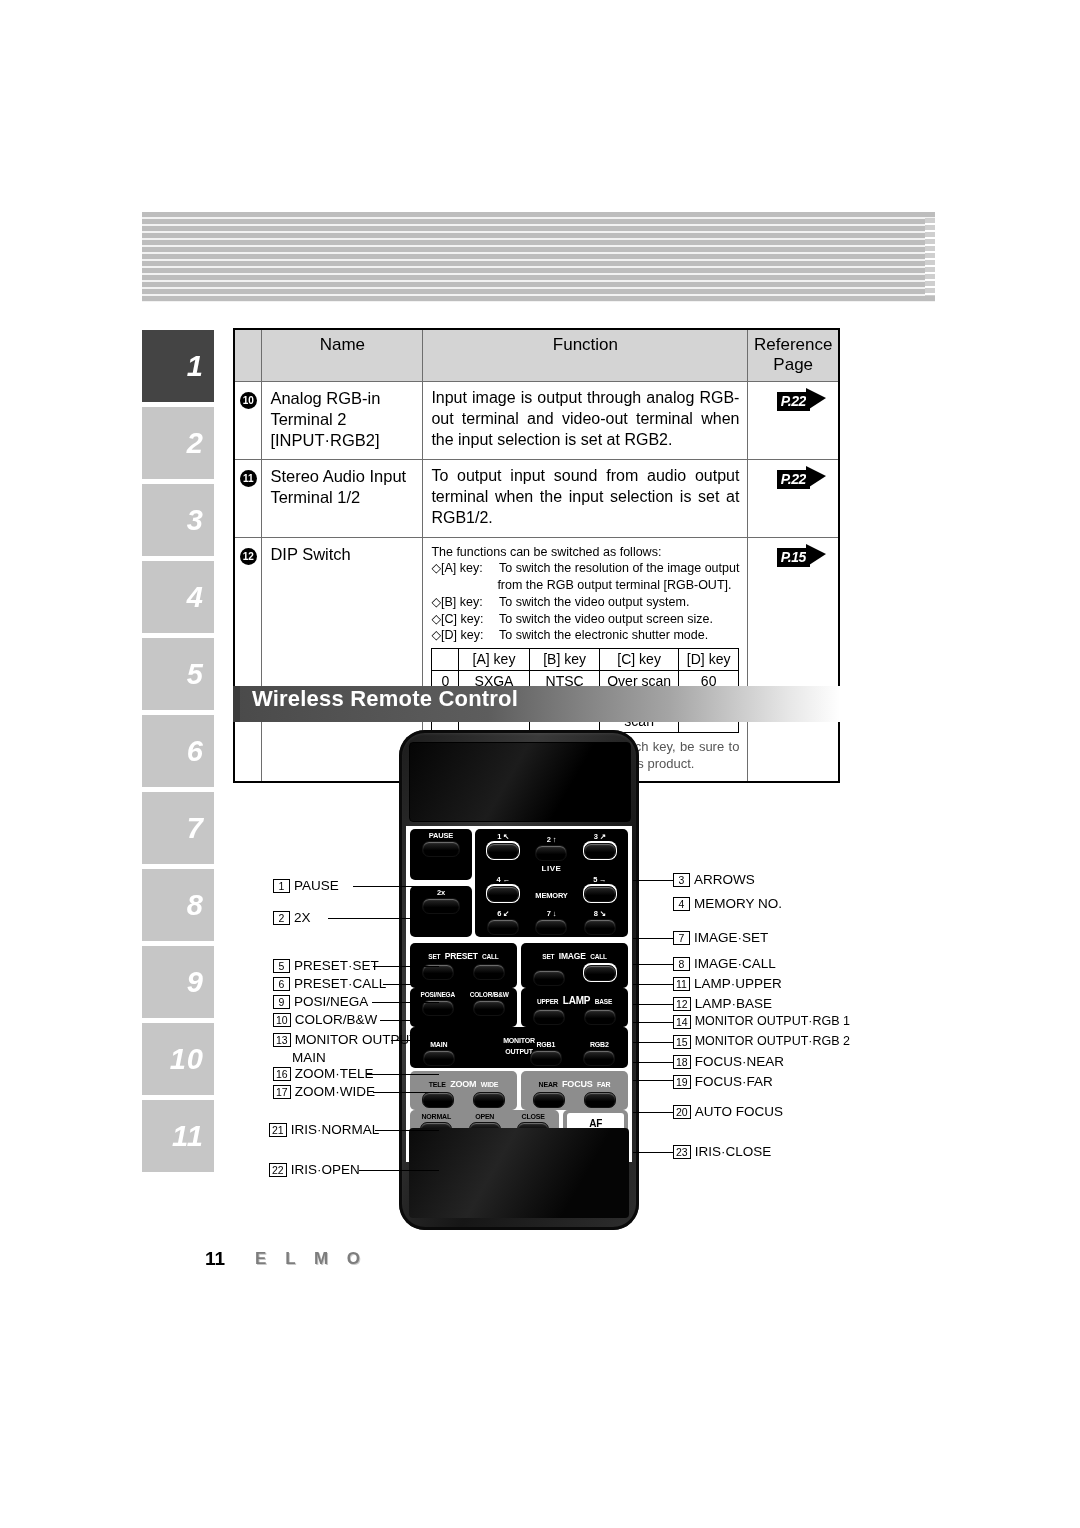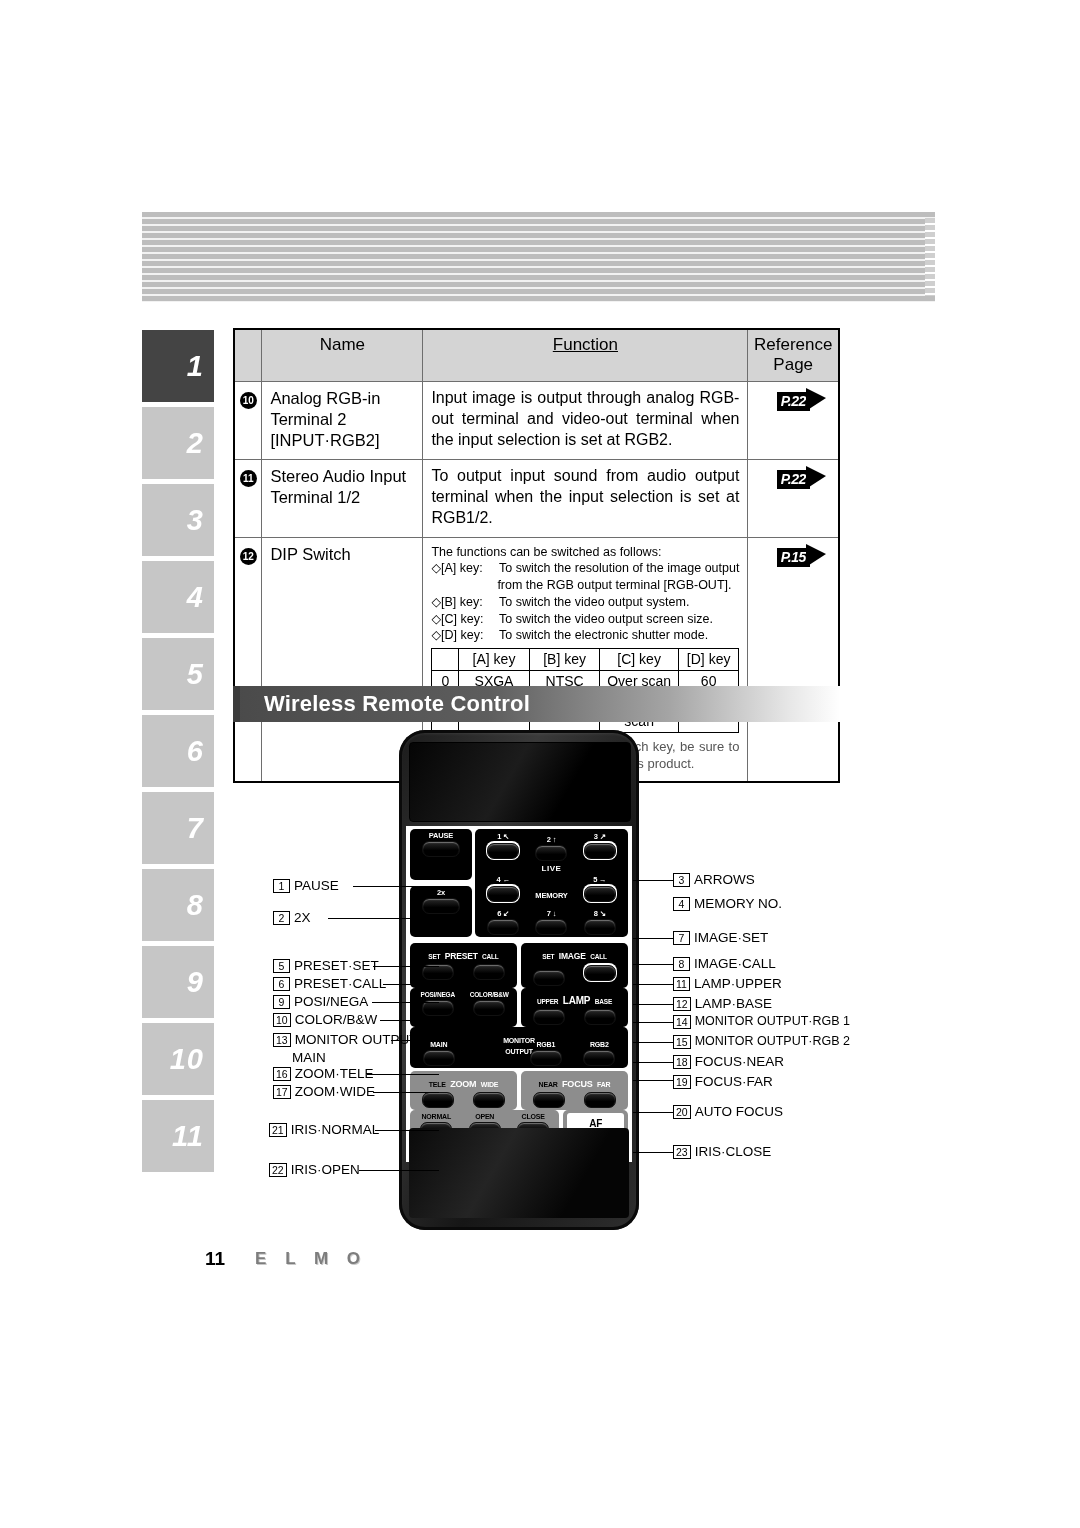--- a/index.html
+++ b/index.html
@@ -19,21 +19,21 @@
     font-style:italic;font-weight:bold;font-size:29px;padding-right:10px;box-sizing:border-box;letter-spacing:1px;}
   .tab.active{background:#444444;}
 
   
   .maintable{position:absolute;left:233px;top:328px;width:607px;border-collapse:collapse;
     border:2px solid #000;background:#fff;}
   .maintable td,.maintable th{border:1px solid #6e6e6e;vertical-align:top;}
   .maintable thead th{background:#d4d4d4;font-weight:normal;font-size:17px;text-align:center;padding:5px 0 6px;}
   .c-num{width:34px;}
   .c-name{width:200px;}
-  .c-func{width:270px;text-decoration:underline;}
+  .c-func{width:270px;}
   .c-ref{width:101px;}
   .numcell{text-align:center;padding-top:8px;}
   .dot{display:inline-block;width:17px;height:17px;border-radius:50%;background:#000;color:#fff;
     font-size:10px;line-height:17px;text-align:center;font-weight:bold;}
   .namecell{padding:6px 4px 8px 8px;font-size:16.5px;line-height:1.28;}
   .funccell{padding:6px 8px 8px 8px;font-size:16px;line-height:1.3;text-align:justify;}
   .refcell{text-align:center;padding-top:10px;}
 
   .pbadge{position:relative;display:inline-block;height:19px;}
   .pbadge .lbl{display:inline-block;background:#000;color:#fff;font-weight:bold;font-size:14px;
@@ -53,21 +53,21 @@
   .diptable .ca{width:62px;}
   .diptable .cb{width:62px;}
   .diptable .cc{width:70px;}
   .diptable .cd{width:52px;}
   .note{display:flex;gap:6px;margin-top:6px;color:#555;font-size:13px;line-height:1.3;}
   .note .hand{flex:0 0 26px;padding-top:2px;}
 
   
   .sechead{position:absolute;left:233px;top:686px;width:607px;height:36px;
     background:linear-gradient(to right,#4a4a4a 0%,#5d5d5d 42%,#a5a5a5 72%,#e8e8e8 92%,#ffffff 100%);
-    display:flex;align-items:center;gap:12px;}
+    display:flex;}
   .sechead .bar{width:7px;height:36px;background:#3b3b3b;}
   .sechead .txt{color:#fff;font-weight:bold;font-size:22px;padding-left:12px;letter-spacing:.2px;}
 
   
   .diagram{position:absolute;left:233px;top:730px;width:620px;height:520px;}
 
   
   .remote{position:absolute;left:166px;top:0px;width:240px;height:500px;
     border-radius:26px;background:linear-gradient(115deg,#1b1b1b,#3a3a3a 30%,#161616 62%,#2e2e2e 100%);
     box-shadow:inset 0 0 0 3px #0a0a0a, inset 0 2px 4px rgba(255,255,255,.22);}

